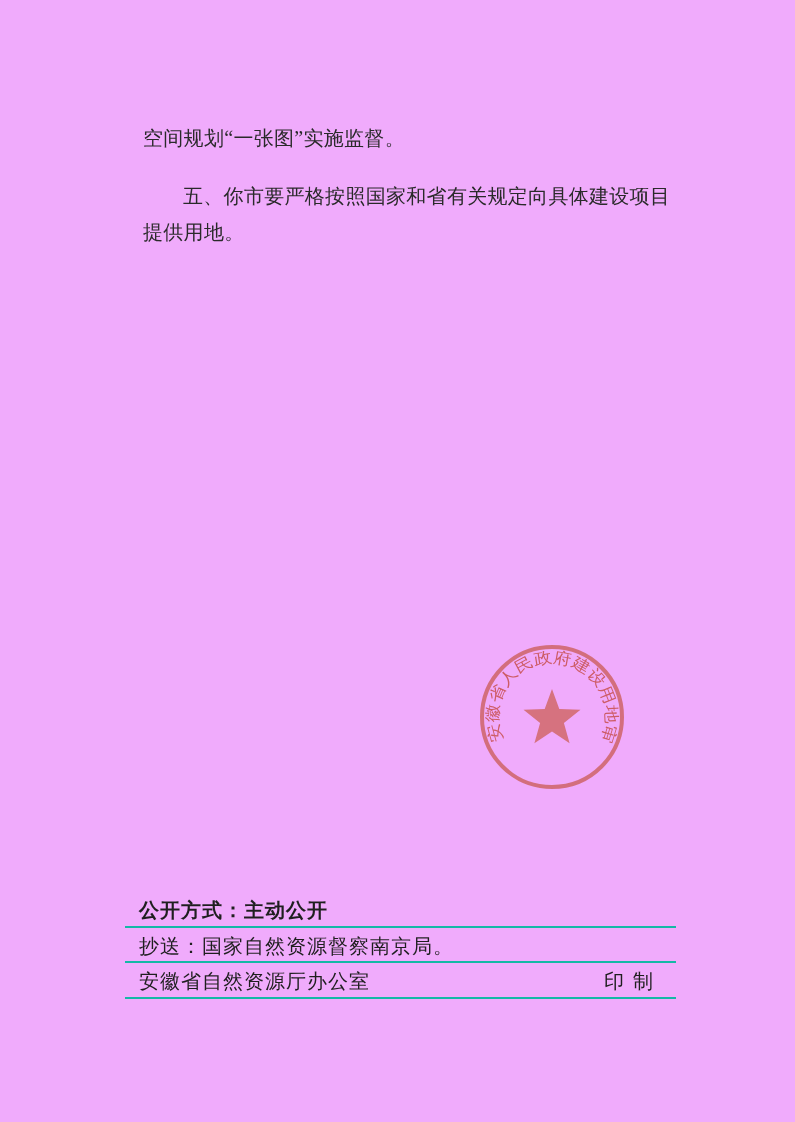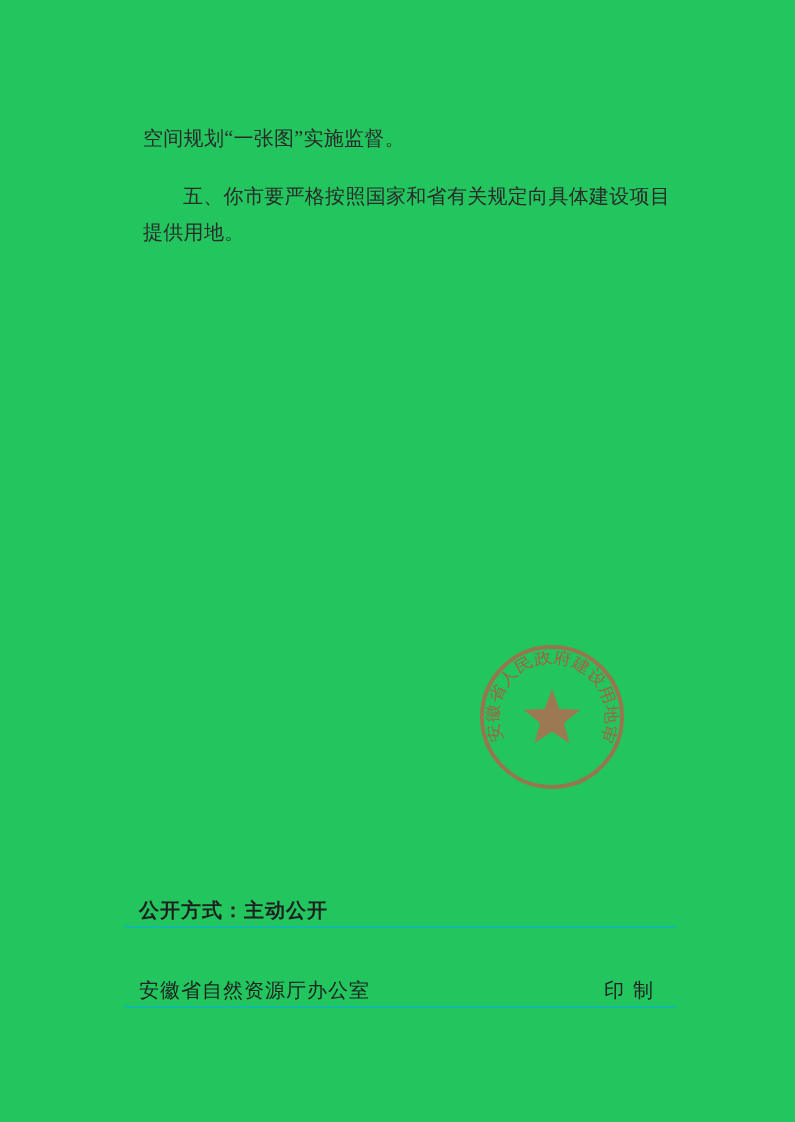--- a/index.html
+++ b/index.html
@@ -6,21 +6,21 @@
     margin: 0;
     padding: 0;
     background: #e8e8e8;
     font-family: "Liberation Serif", "DejaVu Serif", serif;
   }
   .page {
     position: relative;
     width: 795px;
     height: 1122px;
     margin: 0 auto;
-    background: #22c55e;
+    background: #f0abfc;
     overflow: hidden;
     color: #252525;
   }
   
   .doc-body {
     position: absolute;
     left: 143px;
     top: 120px;
     width: 530px;
     font-size: 20px;
@@ -90,21 +90,20 @@
     line-height: 36px;
     letter-spacing: 1px;
   }
   .footer-row.row-issuer {
     height: 36px;
     line-height: 36px;
     display: flex;
     justify-content: space-between;
     padding-right: 14px;
     letter-spacing: 1px;
-    margin-top: 44px;
   }
   .footer-row.row-issuer .print-label {
     letter-spacing: 9px;
   }
 </style>
 </head>
 <body>
 
 <div class="page">
 
@@ -123,19 +122,22 @@
     <text font-size="16" fill="#c4483e" opacity="0.9" font-family="Liberation Serif, DejaVu Serif, serif">
       <textPath href="#ringPath" startOffset="0" textLength="290" lengthAdjust="spacingAndGlyphs">安徽省人民政府建设用地审批专用章</textPath>
     </text>
   </svg>
 
 
   <div class="doc-footer">
     <div class="footer-row row-publish">
       <span class="label">公开方式：</span><span class="value">主动公开</span>
     </div>
+    <div class="footer-row row-cc">
+      <span>抄送：国家自然资源督察南京局。</span>
+    </div>
     <div class="footer-row row-issuer">
       <span>安徽省自然资源厅办公室</span>
       <span class="print-label">印制</span>
     </div>
   </div>
 
 </div>
 
 </body></html>

